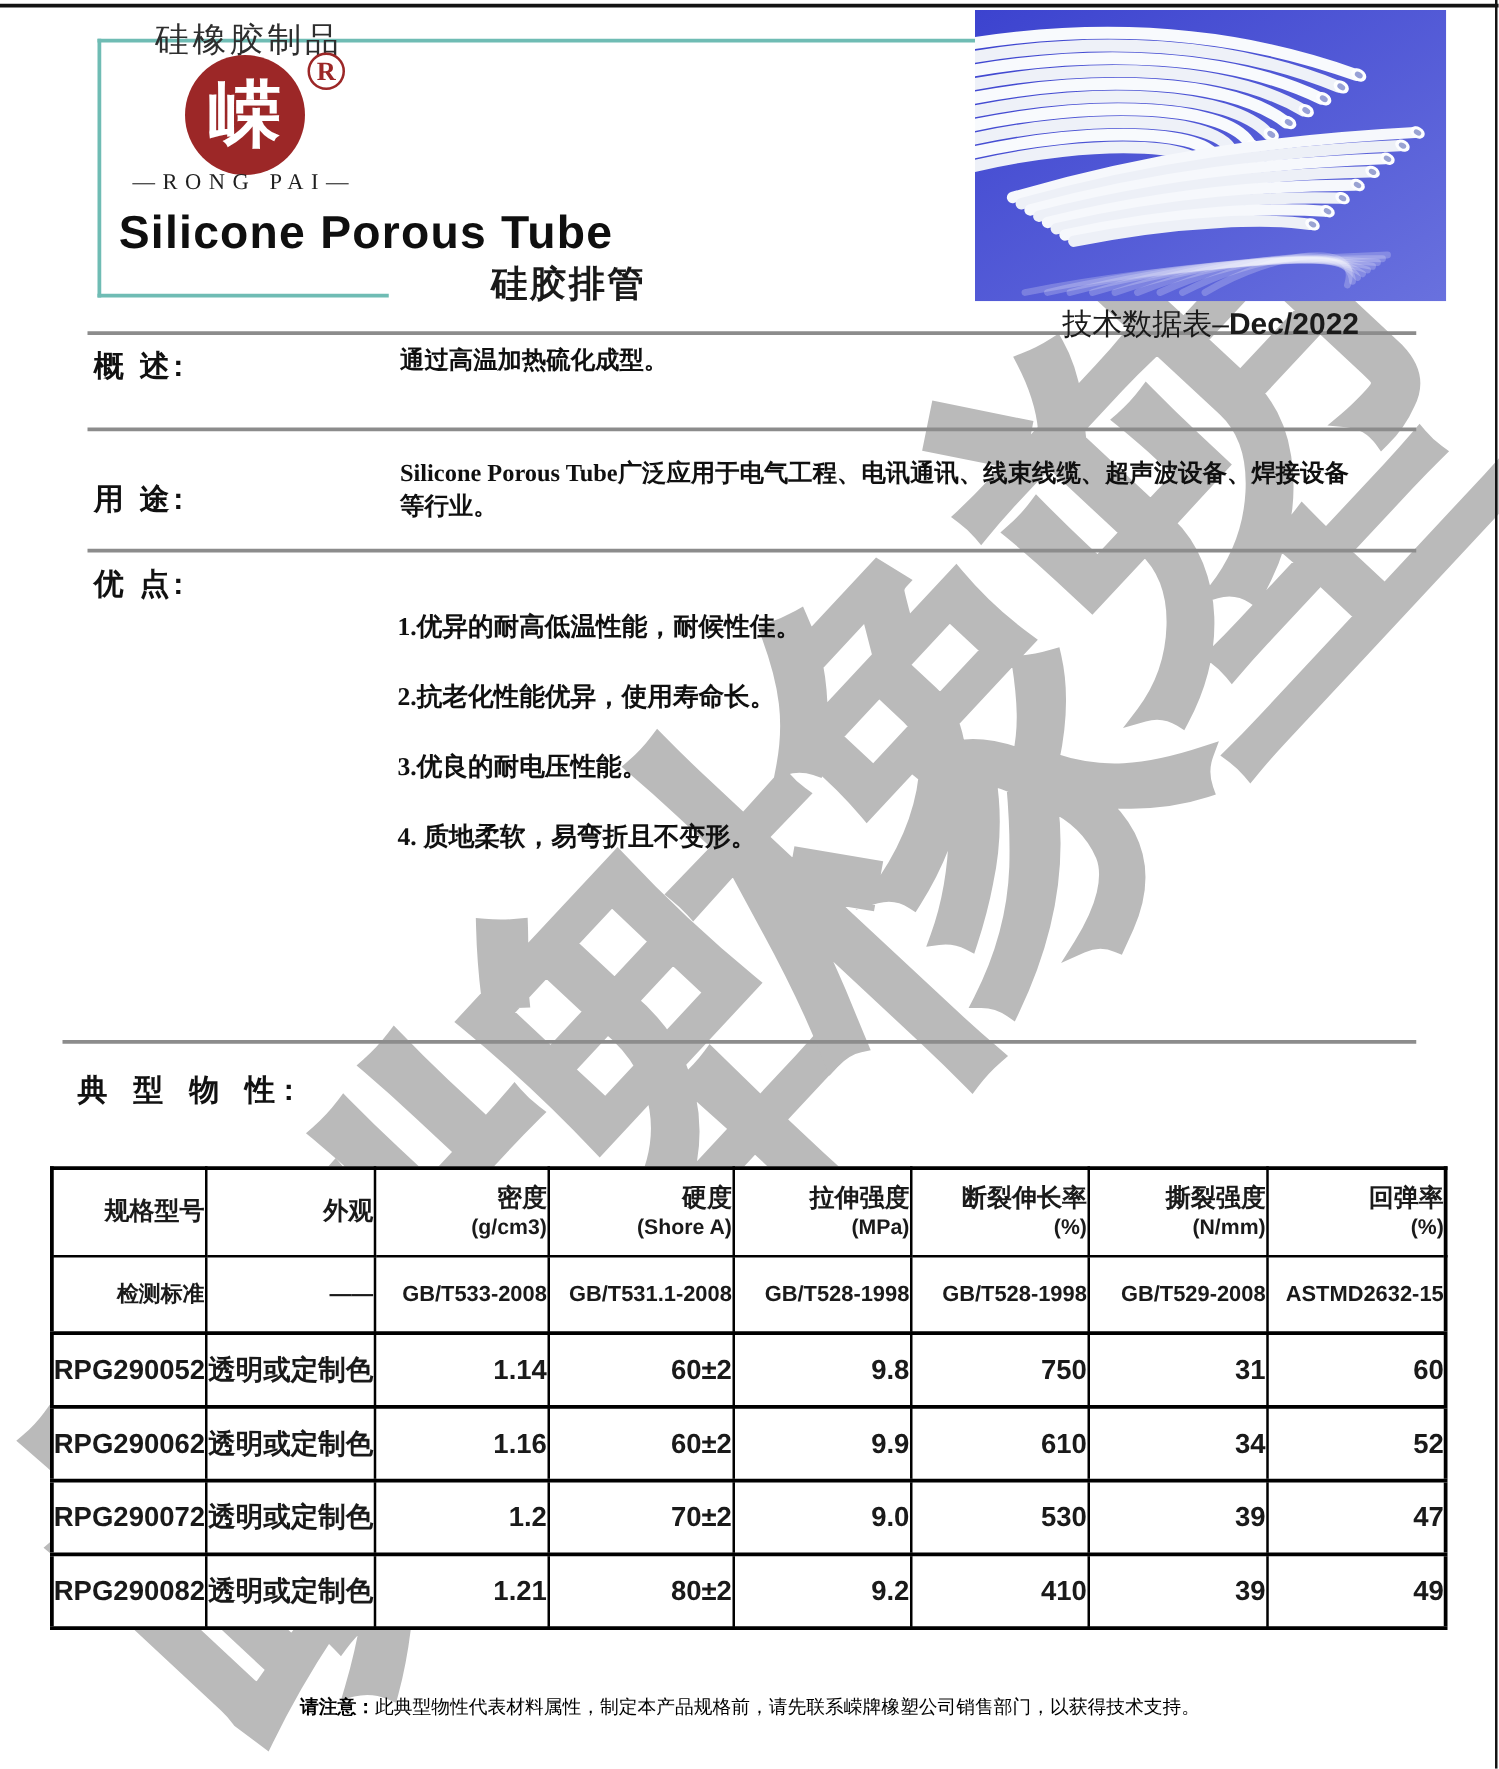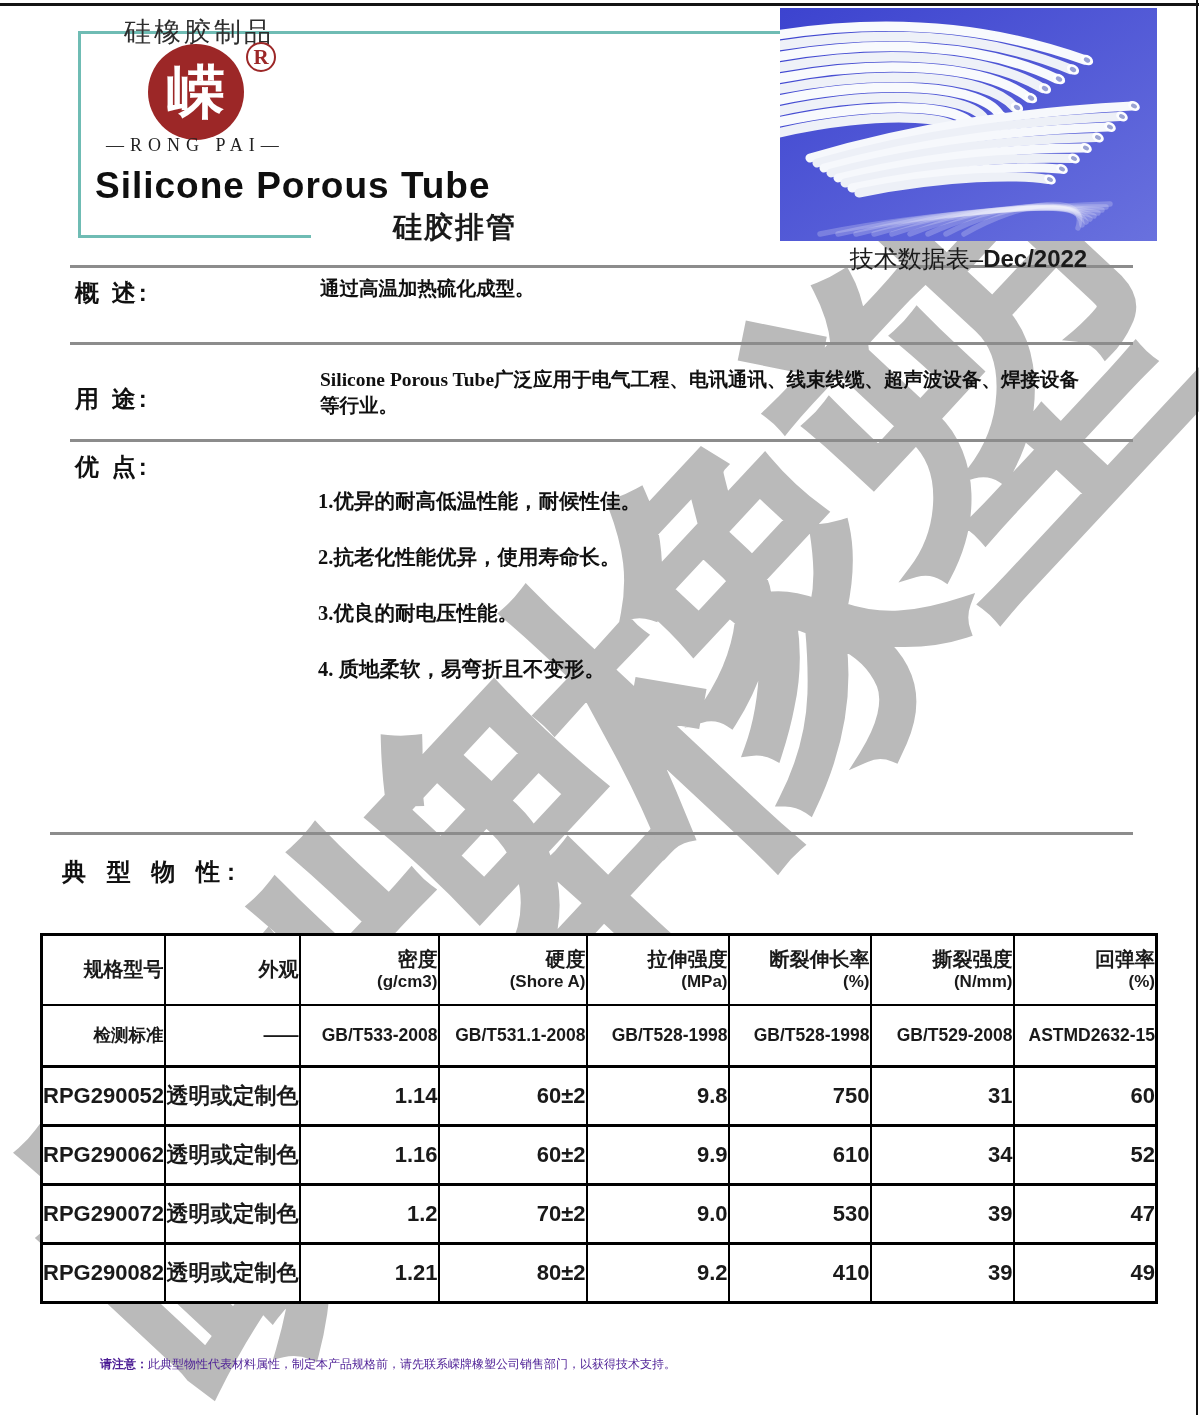--- a/index.html
+++ b/index.html
@@ -63,21 +63,21 @@
   table{border-width:3px;}
   th,td{text-align:right;vertical-align:middle;padding:0;}
   thead tr{height:70px;}
   tr.std-row{height:62px;border-bottom:3px solid #000;}
   tr.data-row{height:59px;border-bottom:3px solid #000;}
   .h-name{font-size:20px;font-weight:bold;line-height:1.25;}
   .h-unit{font-size:17px;font-weight:bold;line-height:1.2;}
   .std-cell{font-size:17.5px;font-weight:bold;}
   .data-cell{font-size:22px;font-weight:bold;}
   
-  .foot-note{left:100px;top:1356px;width:1000px;font-size:12px;color:#4c1d95;z-index:1;}
+  .foot-note{left:100px;top:1356px;width:1000px;font-size:15px;color:#000000;z-index:1;text-align:center;}
   .foot-note b{font-weight:bold;}
 </style>
 </head>
 <body>
 
 <div class="abs watermark">嵘牌橡塑</div>
 
 <div class="abs top-line"></div>
 <div class="abs right-line"></div>
 <div class="abs teal teal-top"></div>

